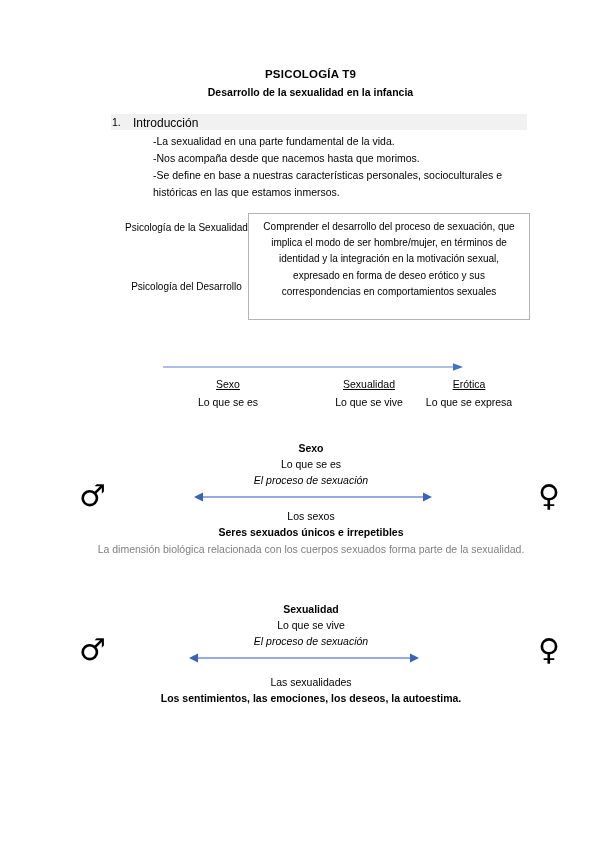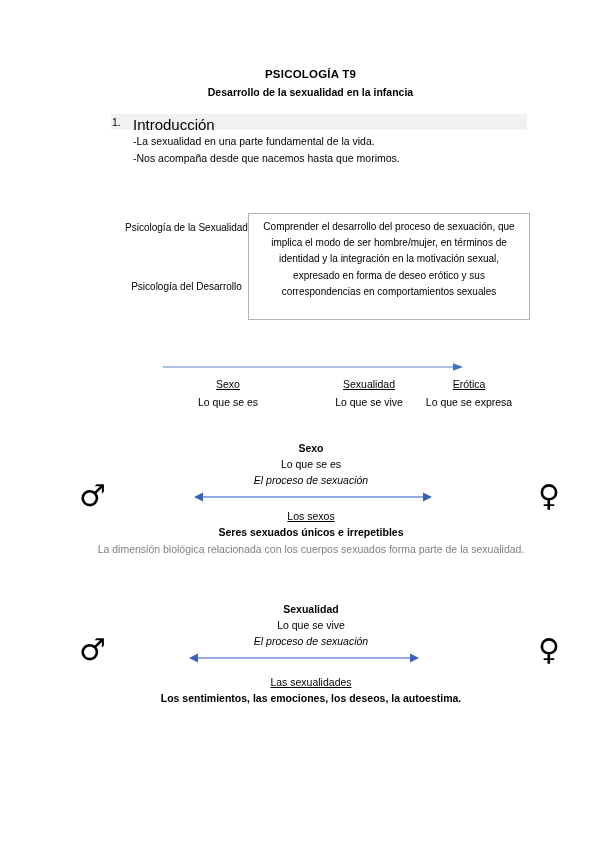--- a/index.html
+++ b/index.html
@@ -57,31 +57,31 @@
   .intro-num {
     position: absolute;
     left: 101px;
     top: 116px;
     font-size: 10.5px;
   }
   .intro-heading {
     position: absolute;
     left: 122px;
     top: 116px;
-    font-size: 15px;
+    font-size: 12px;
   }
   .intro-lines {
     position: absolute;
     left: 122px;
     top: 133px;
     width: 400px;
     font-size: 10.5px;
     line-height: 17px;
   }
-  .intro-lines .ln { white-space: nowrap; }
+  .intro-lines .ln { white-space: nowrap; margin-left: 20px; }
   .intro-lines .ln.wrap { white-space: normal; }
 
   
   .psy-label {
     position: absolute;
     width: 125px;
     text-align: center;
     font-size: 10px;
     line-height: 15px;
   }
@@ -185,21 +185,21 @@
   }
 
   .concept-bottom {
     position: absolute;
     left: 60px;
     width: 480px;
     text-align: center;
     font-size: 10.5px;
     line-height: 16px;
   }
-  .cb-l1 { display: block; text-decoration: underline; }
+  .cb-l1 { display: block; }
   .cb-l2 { display: block; font-weight: bold; }
   .cb-note {
     display: block;
     color: #7f7f7f;
     line-height: 16px;
     margin-top: 1px;
   }
 
   
   #concept-sexo .concept-top { top: 440px; }
@@ -220,20 +220,21 @@
 
   <div class="doc-title">PSICOLOGÍA T9</div>
   <div class="doc-subtitle">Desarrollo de la sexualidad en la infancia</div>
 
   <div class="intro-highlight"></div>
   <div class="intro-num">1.</div>
   <div class="intro-heading">Introducción</div>
   <div class="intro-lines">
     <div class="ln">-La sexualidad en una parte fundamental de la vida.</div>
     <div class="ln">-Nos acompaña desde que nacemos hasta que morimos.</div>
+    <div class="ln wrap">-Se define en base a nuestras características personales, socioculturales e históricas en las que estamos inmersos.</div>
   </div>
 
   <div class="psy-label" id="psy-label-1">Psicología de la Sexualidad</div>
   <div class="psy-label" id="psy-label-2">Psicología del Desarrollo</div>
   <div class="def-box"></div>
   <div class="def-box-text">Comprender el desarrollo del proceso de sexuación, que implica el modo de ser hombre/mujer, en términos de identidad y la integración en la motivación sexual, expresado en forma de deseo erótico y sus correspondencias en comportamientos sexuales</div>
 
 
   <svg class="arrow-single" viewBox="0 0 300 10">
     <line x1="0" y1="5" x2="290" y2="5" stroke="#95a9dc" stroke-width="1.6"></line>

